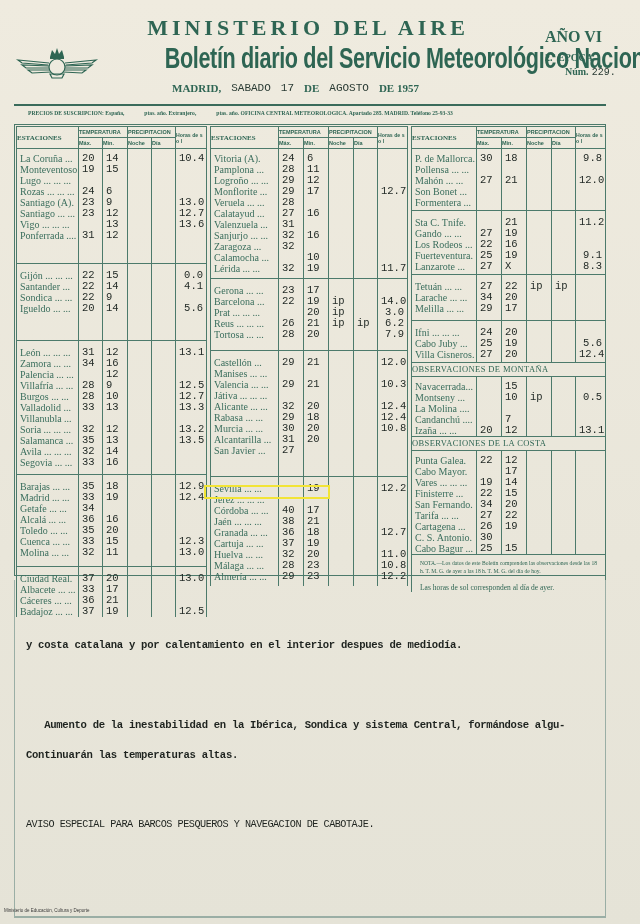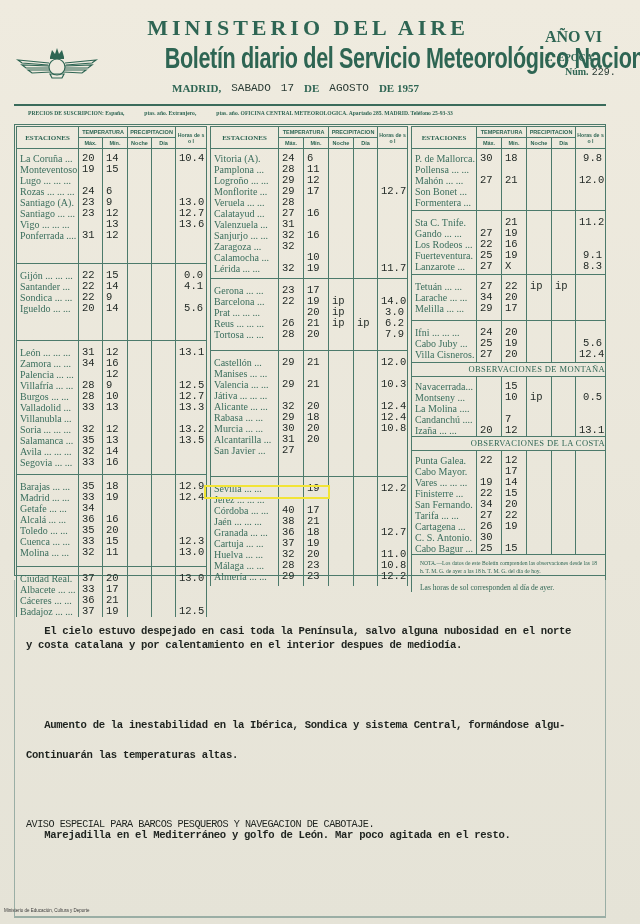--- a/index.html
+++ b/index.html
@@ -49,38 +49,38 @@
     position: absolute; left: 14px; top: 124px; width: 592px; height: 452px;
     border: 1px solid #4c7a6b;
   }
   table.obs {
     position: absolute; border-collapse: collapse; table-layout: fixed;
     font-size: 10px;
   }
   table.obs th, table.obs td { border-left: 1px solid #4c7a6b; border-right: 1px solid #4c7a6b; }
   table.obs thead th {
     border: 1px solid #4c7a6b; font-family: "Liberation Sans", sans-serif; font-weight: bold;
-    font-size: 5.5px; color: #2e6553; height: 11px; text-align: center; padding: 0;
+    font-size: 5.5px; color: #2e6553; height: 11px; text-align: left; padding: 0;
   }
   table.obs thead th.est { font-family: "Liberation Serif", serif; font-size: 7px; height: 22px; }
   table.obs thead th.sol { font-size: 5.2px; line-height: 6px; }
   .grp td { padding: 0; line-height: 11px; height: 11px; vertical-align: top; }
   .grp.first td { padding-top: 4px; }
   .grp-sep td { border-top: 1px solid #4c7a6b; height: 3px; padding: 0; }
   td.name {
     font-family: "Liberation Serif", serif; color: #3a6e5d; font-size: 10px;
     white-space: nowrap; overflow: hidden; padding-left: 3px !important;
   }
   td.v {
     font-family: "Liberation Mono", monospace; color: #222a26; font-size: 10.5px;
     padding-left: 3px !important;
   }
   td.r { text-align: right; padding-right: 3px !important; }
   .section-title td {
-    border: 1px solid #4c7a6b; text-align: right; font-size: 8.5px; letter-spacing: 0.4px;
+    border: 1px solid #4c7a6b; text-align: left; font-size: 8.5px; letter-spacing: 0.4px;
     color: #2e6553; height: 14px; line-height: 13px; font-family: "Liberation Serif", serif;
   }
   .nota {
     font-size: 5.6px; color: #2e6553; text-align: justify; padding: 4px 8px 0 8px; line-height: 8px;
     font-family: "Liberation Serif", serif;
   }
   .nota2 { font-size: 7.5px; color: #2e6553; padding: 8px 8px 0 8px; }
   .highlight {
     position: absolute; left: 204px; top: 485px; width: 126px; height: 14px;
     border: 2px solid #f2e436; pointer-events: none;
@@ -1200,23 +1200,21 @@
             <div class="nota2">Las horas de sol corresponden al día de ayer.</div>
           </td>
         </tr>
       </tbody>
   </table>
 
   <div class="highlight"></div>
 
   <div class="bottom-frame"></div>
 
-  <div class="typed-block body" style="left:26px; top:624px;">   El cielo estuvo despejado en casi toda la Península, salvo alguna nubosidad en el norte</div>
   <div class="typed-block body" style="left:26px; top:638px;text-align:right;">y costa catalana y por calentamiento en el interior despues de mediodía.</div>
 
   <div class="typed-block body" style="left:26px; top:718px;">   Aumento de la inestabilidad en la Ibérica, Sondica y sistema Central, formándose algu-</div>
   <div class="typed-block body" style="left:26px; top:748px;">Continuarán las temperaturas altas.</div>
 
   <div class="typed-block head" style="left:26px; top:808px;margin-top:11px;">AVISO ESPECIAL PARA BARCOS PESQUEROS Y NAVEGACION DE CABOTAJE.</div>
-  <div class="typed-block body" style="left:26px; top:828px;">   Marejadilla en el Mediterráneo y golfo de León. Mar poco agitada en el resto.</div>
 
   <div class="footer-credit">Ministerio de Educación, Cultura y Deporte</div>
 </div>
 
 </body></html>

